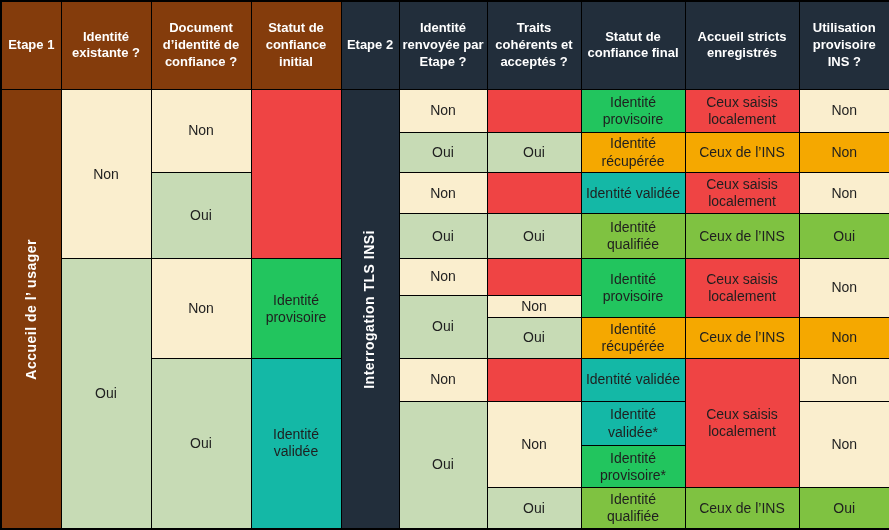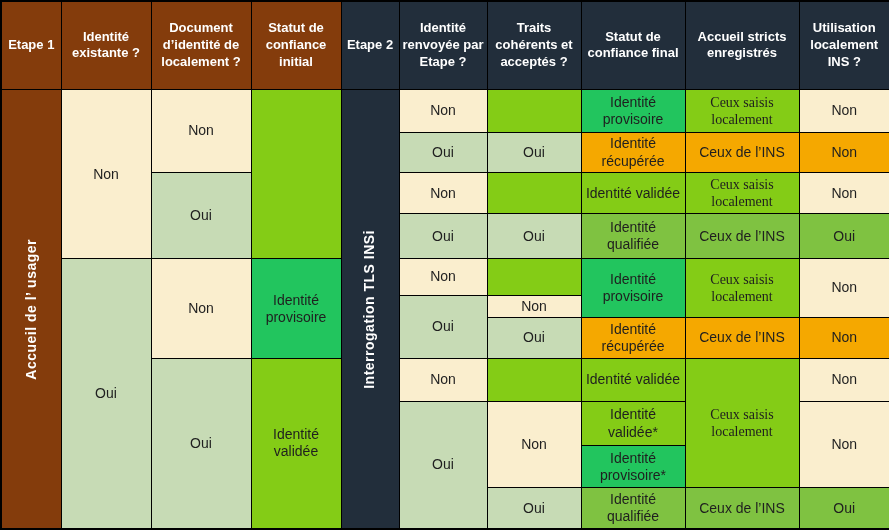--- a/index.html
+++ b/index.html
@@ -34,22 +34,22 @@
     padding: 2px 2px;
   }
   
   .bg-brown  { background: #843C0C; color: #ffffff; }
   .bg-navy   { background: #222E3B; color: #ffffff; }
   .bg-cream  { background: #FAEECE; }
   .bg-sage   { background: #C7DBB5; }
   .bg-green  { background: #7FC241; }
   .bg-orange { background: #F5A800; }
   .bg-red    { background: #22c55e; color: #ffffff; }
-  .bg-yellow { background: #84cc16; margin-left: 20px; }
-  .bg-white  { background: #84cc16; font-family: Liberation Serif, serif; }
+  .bg-yellow { background: #14b8a6; margin-left: 20px; }
+  .bg-white  { background: #ef4444; }
   
   .vbar { padding: 0; }
   .vtext {
     writing-mode: vertical-rl;
     transform: rotate(180deg);
     margin: 0 auto;
     font-weight: bold;
     font-size: 14px;
     letter-spacing: 0.5px;
     color: #ffffff;
@@ -71,28 +71,28 @@
         <col style="width:94px">
         <col style="width:104px">
     <col style="width:114px">
         <col style="width:91px">
   </colgroup>
 
   <tbody>
         <tr style="height:88px">
     <th class="bg-brown">Etape 1</th>
     <th class="bg-brown">Identité existante ?</th>
-    <th class="bg-brown">Document d’identité de localement ?</th>
+    <th class="bg-brown">Document d’identité de confiance ?</th>
     <th class="bg-brown">Statut de confiance initial</th>
     <th class="bg-navy">Etape 2</th>
     <th class="bg-navy">Identité renvoyée par Etape ?</th>
     <th class="bg-navy">Traits cohérents et acceptés ?</th>
     <th class="bg-navy">Statut de confiance final</th>
     <th class="bg-navy">Accueil stricts enregistrés</th>
-    <th class="bg-navy">Utilisation localement INS ?</th>
+    <th class="bg-navy">Utilisation provisoire INS ?</th>
   </tr>
 
   <tr style="height:43px">
     <td class="bg-brown vbar" rowspan="11">
             <div class="vtext">Accueil de l’ usager</div>
           </td>
     <td class="bg-cream" rowspan="4">Non</td>
     <td class="bg-cream" rowspan="2">Non</td>
     <td class="bg-white" rowspan="4"></td>
     <td class="bg-navy vbar" rowspan="11">

